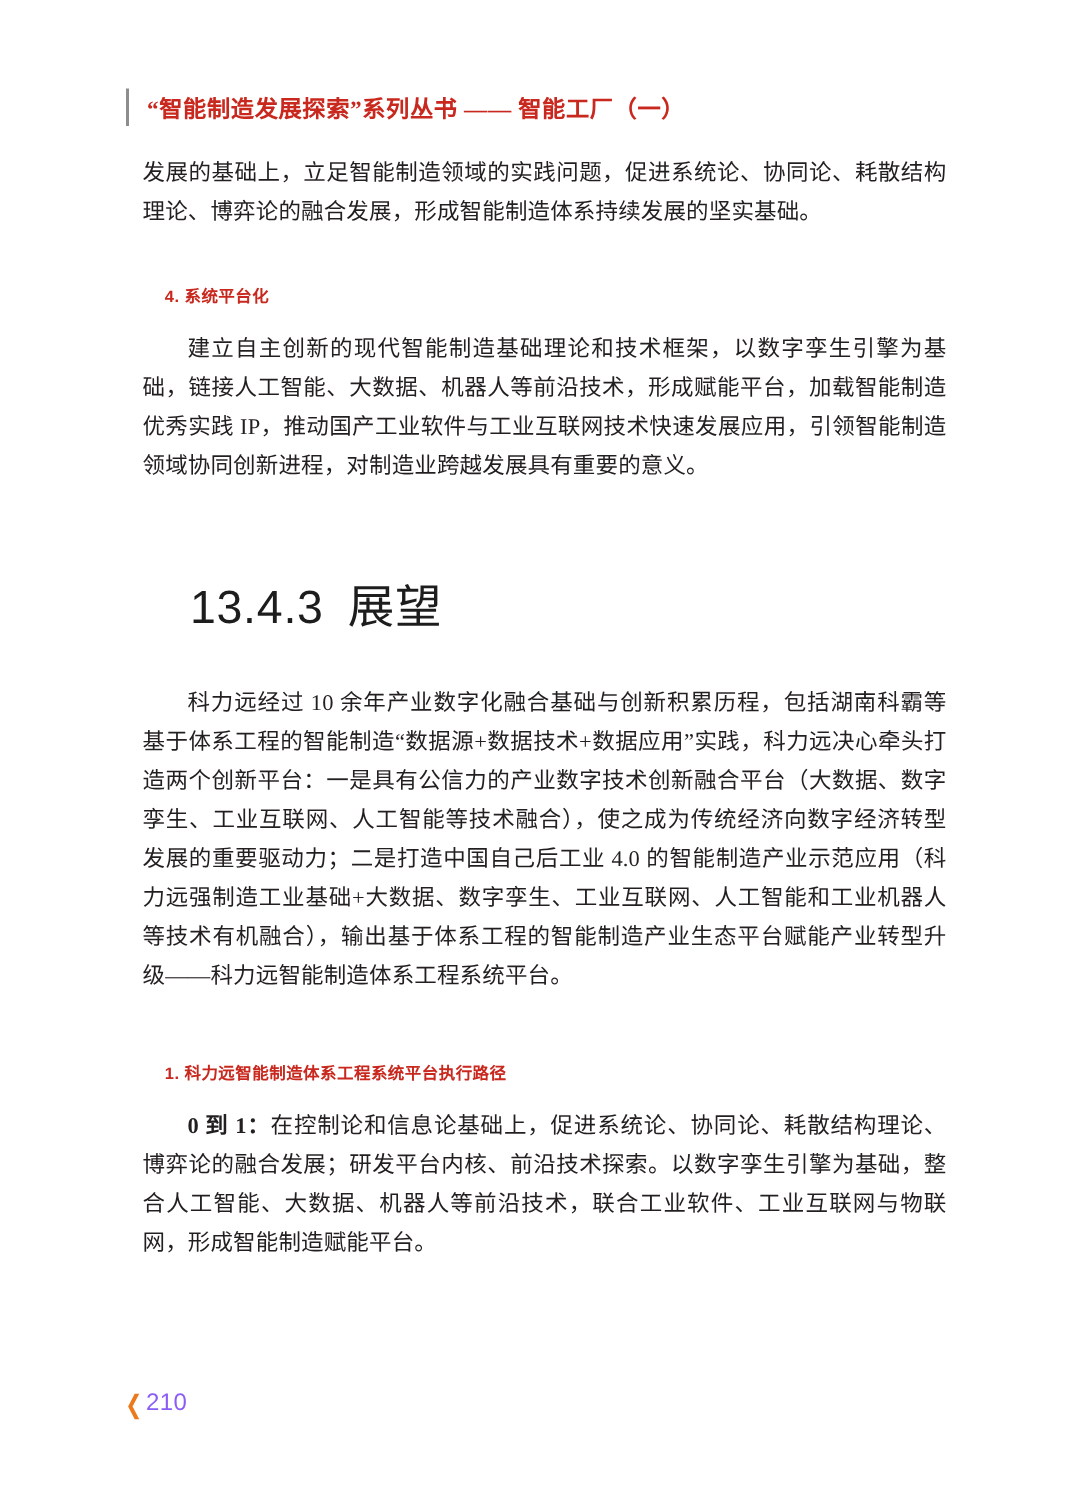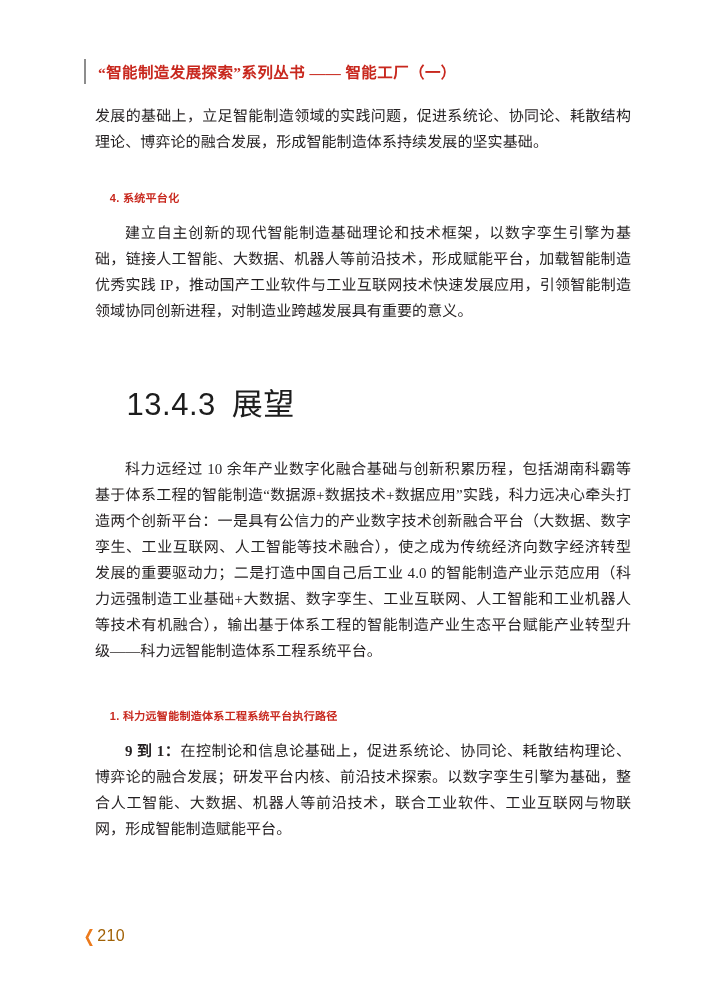--- a/index.html
+++ b/index.html
@@ -114,21 +114,21 @@
   .folio-marker {
     color: #ec7a1c;
     font-family: "Liberation Sans", "DejaVu Sans", sans-serif;
     font-size: 17px;
     font-weight: bold;
     line-height: 1;
     margin-right: 1px;
     transform: scaleX(0.8);
   }
   .folio-number {
-    color: #a16207;
+    color: #8b5cf6;
     font-family: "Liberation Sans", "DejaVu Sans", sans-serif;
     font-size: 16px;
     line-height: 1;
     letter-spacing: 0.3px;
     text-align: center;
   }
 </style>
 </head>
 <body>
 
@@ -165,21 +165,21 @@
     <div class="gap-s"></div>
 
 
     <div class="gap-l"></div>
 
     <h4 class="red-heading">1. 科力远智能制造体系工程系统平台执行路径</h4>
 
     <div class="gap-s"></div>
 
     <p class="body-text indent">
-      <span class="bold">9 到 1：</span><span>在控制论和信息论基础上，促进系统论、协同论、耗散结构理论、博弈论的融合发展；研发平台内核、前沿技术探索。以数字孪生引擎为基础，整合人工智能、大数据、机器人等前沿技术，联合工业软件、工业互联网与物联网，形成智能制造赋能平台。</span>
+      <span class="bold">0 到 1：</span><span>在控制论和信息论基础上，促进系统论、协同论、耗散结构理论、博弈论的融合发展；研发平台内核、前沿技术探索。以数字孪生引擎为基础，整合人工智能、大数据、机器人等前沿技术，联合工业软件、工业互联网与物联网，形成智能制造赋能平台。</span>
     </p>
 
   </div>
 
   <div class="folio">
     <span class="folio-marker">❮</span>
     <span class="folio-number">210</span>
   </div>
 
 </div>

